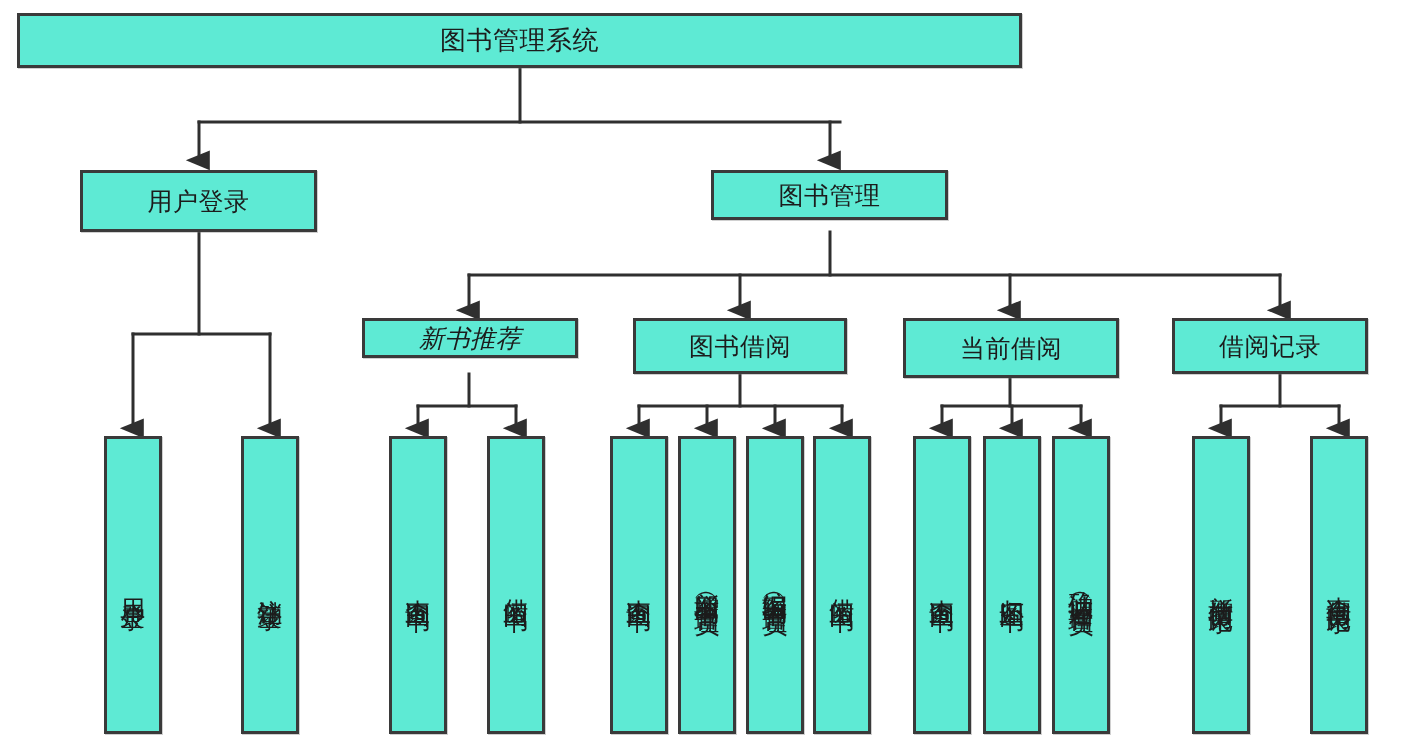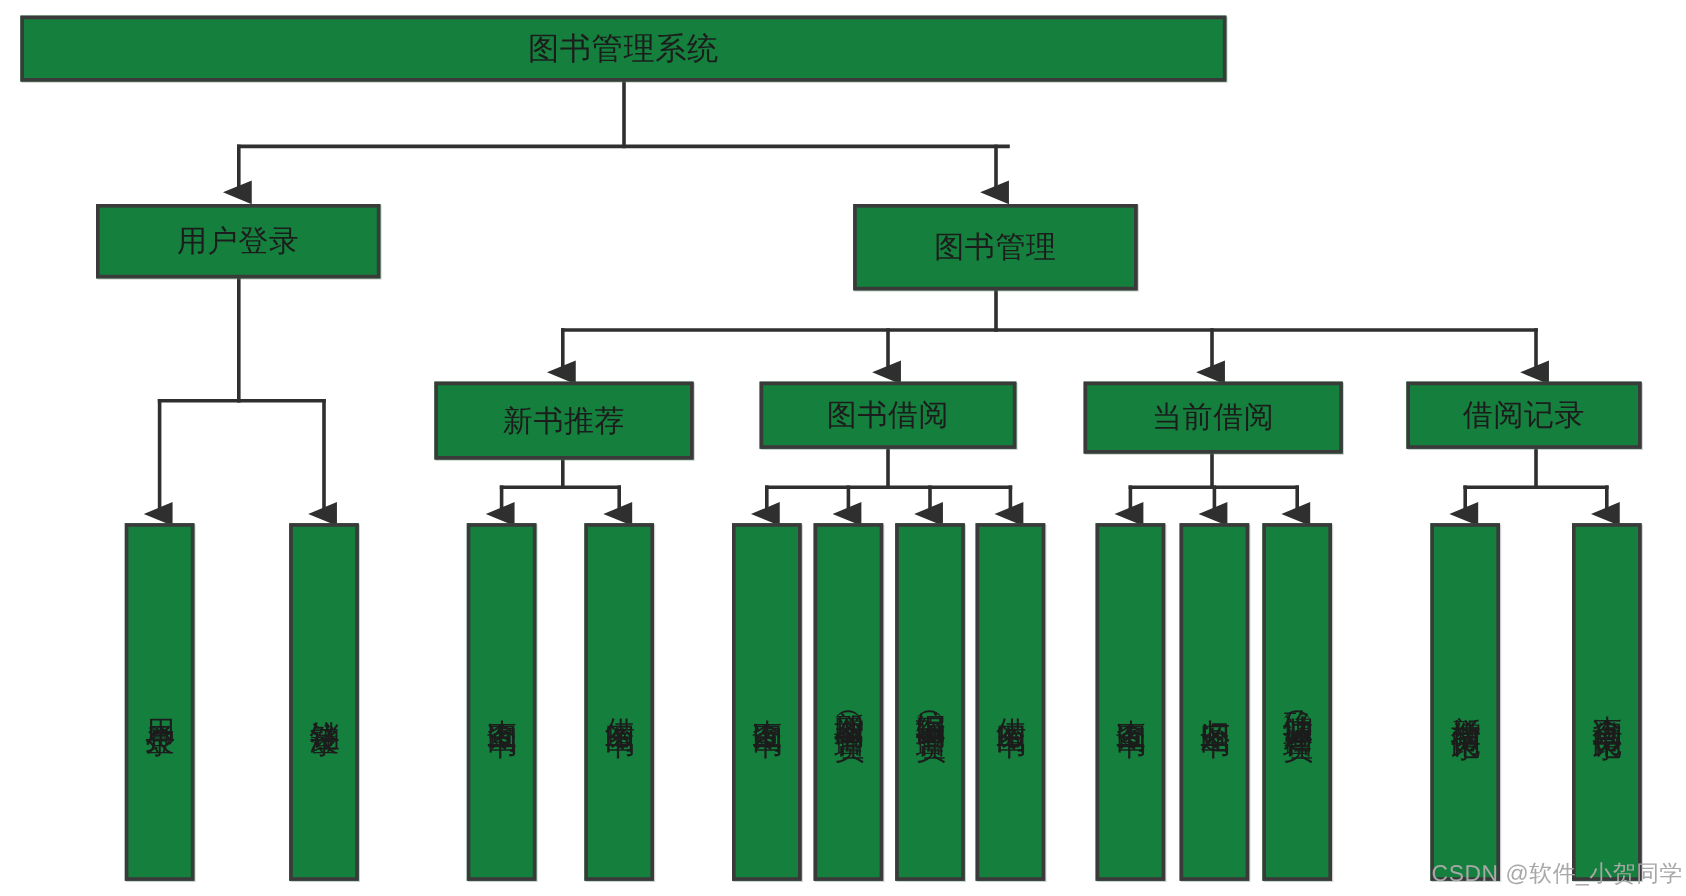--- a/index.html
+++ b/index.html
@@ -22,21 +22,21 @@
     left: 0;
     top: 0;
     width: 1405px;
     height: 747px;
     pointer-events: none;
   }
   .node {
     position: absolute;
     box-sizing: border-box;
     border: 3px solid #3a3a3a;
-    background: #15803d;
+    background: #5eead4;
     display: flex;
     align-items: center;
     justify-content: center;
     color: #1c1c1c;
     box-shadow: 1px 1px 0 rgba(120,120,120,0.35);
   }
   .node .label {
     display: block;
     text-align: center;
     line-height: 1.12;
@@ -126,25 +126,25 @@
     </g>
   </svg>
 
   <div class="node horiz root" style="left:17px; top:13px; width:1005px; height:55px;">
     <span class="label">图书管理系统</span>
   </div>
 
   <div class="node horiz" style="left:80px; top:170px; width:237px; height:62px;">
     <span class="label">用户登录</span>
   </div>
-  <div class="node horiz" style="left:711px; top:170px; width:237px; height:72px;">
+  <div class="node horiz" style="left:711px; top:170px; width:237px; height:50px;">
     <span class="label">图书管理</span>
   </div>
 
-  <div class="node horiz" style="left:362px; top:318px; width:216px; height:65px;">
+  <div class="node horiz" style="left:362px; top:318px; width:216px; height:40px;font-style:italic;">
     <span class="label">新书推荐</span>
   </div>
   <div class="node horiz" style="left:633px; top:318px; width:214px; height:56px;">
     <span class="label">图书借阅</span>
   </div>
   <div class="node horiz" style="left:903px; top:318px; width:216px; height:60px;">
     <span class="label">当前借阅</span>
   </div>
   <div class="node horiz" style="left:1172px; top:318px; width:196px; height:56px;">
     <span class="label">借阅记录</span>
@@ -183,15 +183,14 @@
   <div class="node vert" style="left:1052px; top:436px; width:58px; height:298px;">
     <span class="label">确认归还（管理员）</span>
   </div>
   <div class="node vert" style="left:1192px; top:436px; width:58px; height:298px;">
     <span class="label">新增借阅记录</span>
   </div>
   <div class="node vert" style="left:1310px; top:436px; width:58px; height:298px;">
     <span class="label">查询借阅记录</span>
   </div>
 
-  <div class="watermark" style="left:1193px; top:715px;">CSDN @软件_小贺同学</div>
 
 </div>
 
 </body></html>

